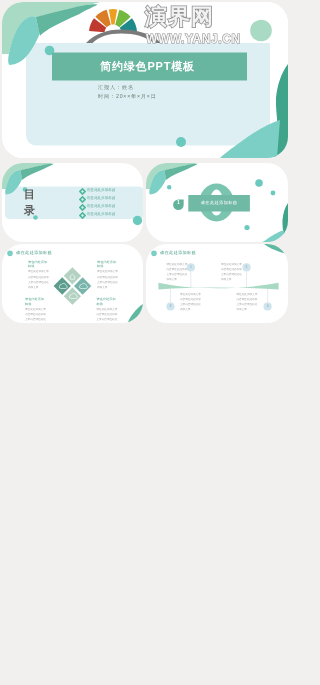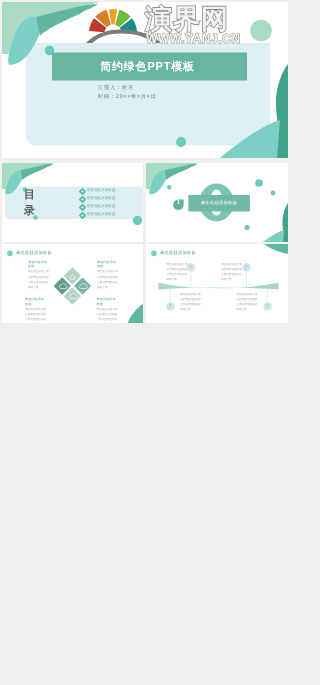--- a/index.html
+++ b/index.html
@@ -1,18 +1,18 @@
 <!DOCTYPE html>
 <html><head>
 <meta charset="utf-8">
 <style>
   html,body{margin:0;padding:0;width:290px;height:685px;overflow:hidden;background:#f2efef;
     font-family:"Liberation Sans",sans-serif;-webkit-font-smoothing:antialiased;}
   .page{position:relative;width:290px;height:685px;background:#f2efef;}
-  .slide{position:absolute;background:#ffffff;overflow:hidden;}
+  .slide{position:absolute;background:#ffffff;overflow:hidden;border-radius:21px;}
   .slide svg{position:absolute;left:0;top:0;}
   .t{position:absolute;white-space:nowrap;line-height:1;}
 </style>
 </head>
 <body>
 
 <svg width="0" height="0" style="position:absolute" aria-hidden="true">
     <defs>
 
   <g id="wave">
@@ -71,21 +71,21 @@
 
       <path d="M -23.9 -2.0 A 24 24 0 0 1 -19.0 -14.7 L -6.7 -5.2 A 8.5 8.5 0 0 0 -8.5 -0.7 Z" fill="#c0392f"></path>
       <path d="M -17.6 -16.3 A 24 24 0 0 1 -6.3 -23.2 L -2.2 -8.2 A 8.5 8.5 0 0 0 -6.2 -5.8 Z" fill="#d97c25"></path>
       <path d="M -4.2 -23.6 A 24 24 0 0 1 4.2 -23.6 L 1.5 -8.4 A 8.5 8.5 0 0 0 -1.5 -8.4 Z" fill="#eda020"></path>
       <path d="M 6.3 -23.2 A 24 24 0 0 1 17.6 -16.3 L 6.2 -5.8 A 8.5 8.5 0 0 0 2.2 -8.2 Z" fill="#74b93f"></path>
       <path d="M 19.0 -14.7 A 24 24 0 0 1 23.9 -2.0 L 8.5 -0.7 A 8.5 8.5 0 0 0 6.7 -5.2 Z" fill="#1f8a8a"></path>
     </g>
     <path d="M2 41 C11 32 22.5 27.5 37 27.5 C54 27.5 68 32 77 41 L70 41 C61.5 34.5 51 31.5 37 31.5 C24.5 31.5 15 34.5 8.5 41 Z" fill="#7b7b7b"></path>
   </svg>
 </div>
-<div class="t" style="left:145px;top:6px;font-size:27px;font-weight:bold;color:#f2f2f2;
+<div class="t" style="left:145px;top:6px;font-size:22px;font-weight:bold;color:#f2f2f2;
             -webkit-text-stroke:1.6px #8d8d8d;paint-order:stroke fill;letter-spacing:1px;">演界网</div>
 <div class="t" style="left:146px;top:33px;font-size:12px;font-weight:bold;color:#f4f4f4;
             -webkit-text-stroke:1.1px #8d8d8d;paint-order:stroke fill;letter-spacing:0.6px;">WWW.YANJ.CN</div>
 
 <div class="slide" style="left:2px;top:163px;width:141px;height:79px;">
   <svg width="141" height="79" viewBox="0 0 141 79">
     <rect x="3" y="23.5" width="138.5" height="32.5" rx="4.6" fill="#deeff3"></rect>
     <use href="#wave" transform="scale(0.53,0.5)"></use>
     <circle cx="23" cy="26.5" r="2.3" fill="#6cc9be"></circle>
     <circle cx="33.5" cy="54.5" r="2.3" fill="#6cc9be"></circle>

